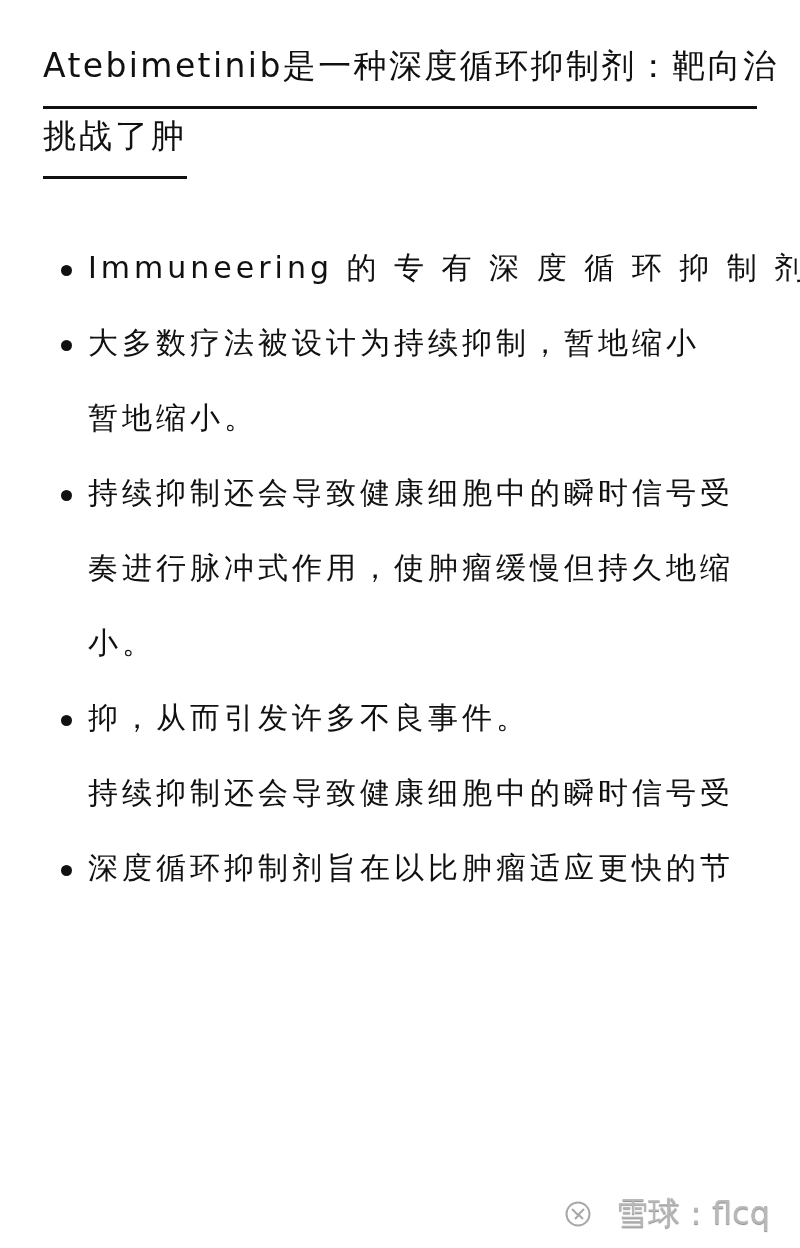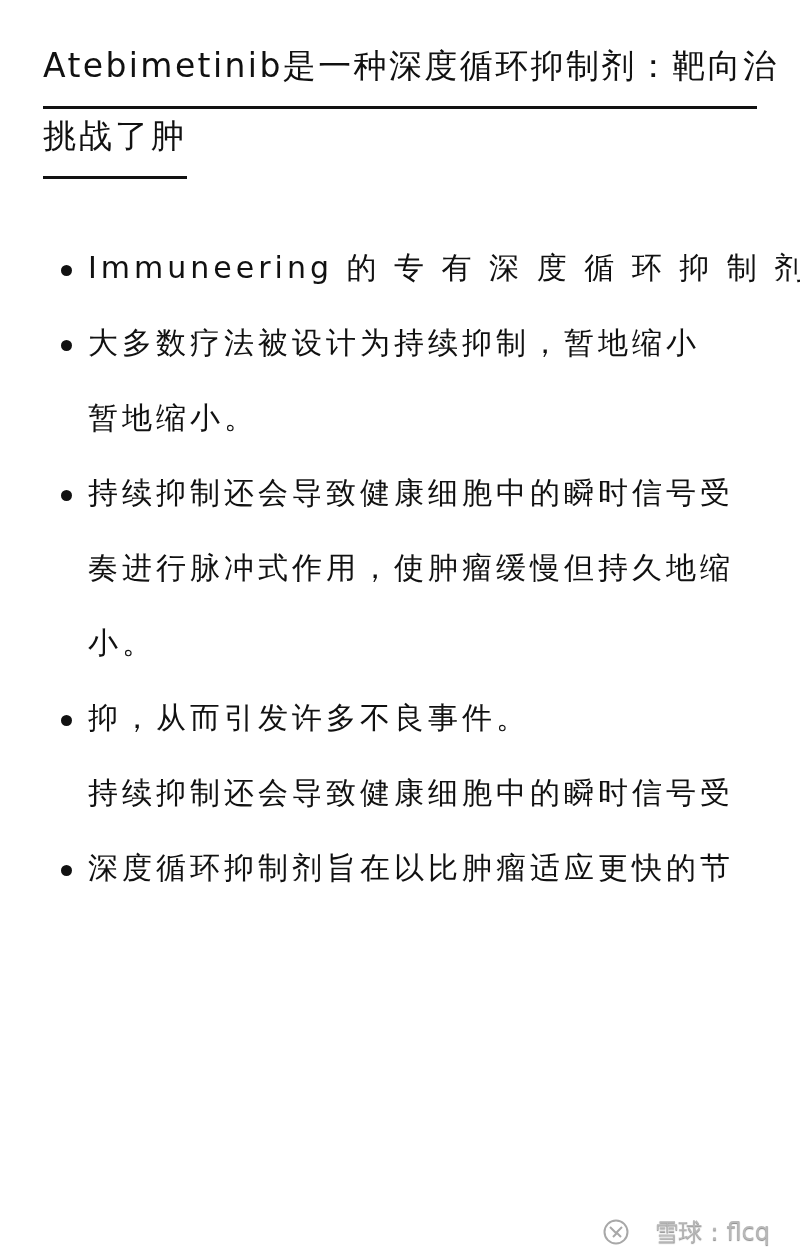--- a/index.html
+++ b/index.html
@@ -22,23 +22,23 @@
   .item { position: relative; padding-left: 88px; padding-right: 44px; }
   .dot {
     position: absolute; left: 61px; width: 11px; height: 11px;
     background: #111; border-radius: 50%;
   }
   .line {
     font-size: 30px; height: 75px; line-height: 60px;
     letter-spacing: 4px; white-space: nowrap;
   }
   .watermark {
-    position: absolute; right: 30px; bottom: 0;
+    position: absolute; right: 30px; bottom: 12px;
     display: flex; align-items: center; gap: 25px;
-    color: #b8b8b8; font-size: 24px;
+    color: #b8b8b8; font-size: 32px;
     text-shadow: 0 1px 1px #8a8a8a;
   }
   .wm-logo svg { display: block; }
 </style>
 </head>
 <body>
 
 <div id="t1" class="title-line">Atebimetinib是一种深度循环抑制剂：靶向治</div>
 <div id="t2" class="title-line">挑战了肿</div>
 

